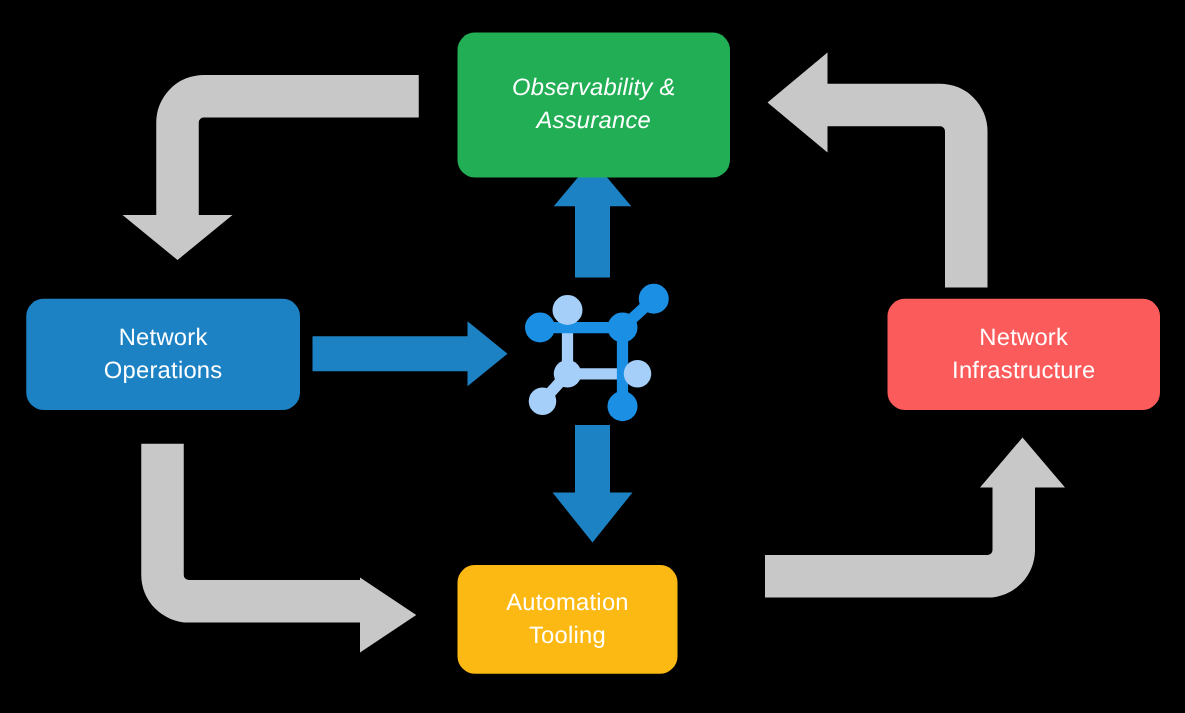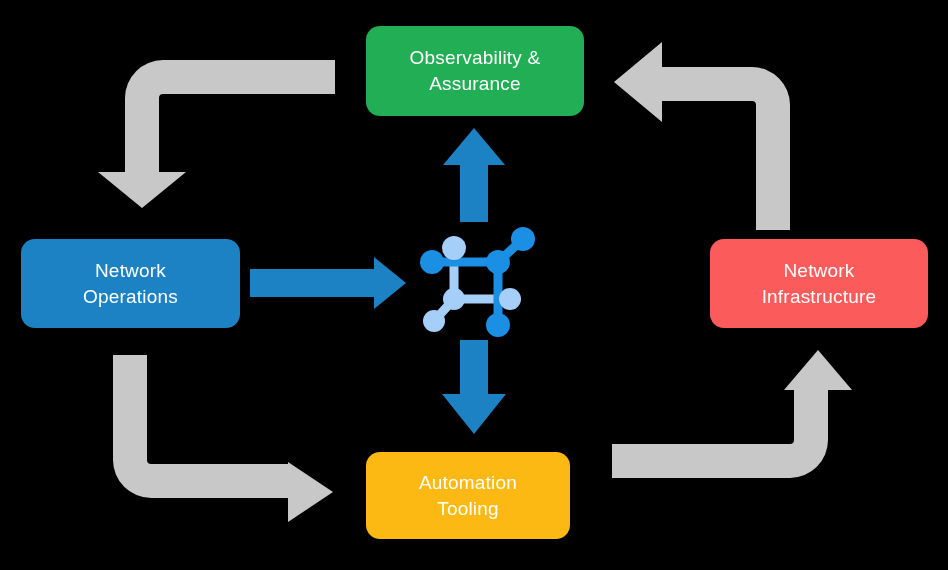--- a/index.html
+++ b/index.html
@@ -33,33 +33,34 @@
     line-height: 1.35;
     font-weight: 400;
     letter-spacing: 0.2px;
     box-sizing: border-box;
     padding: 6px 10px;
     user-select: none;
   }
   .node-label { display: block; white-space: pre-line; }
 
   #box-observability {
-    left: 366px; top: 26px; width: 218px; height: 90px;
+    left: 366px; top: 26px; width: 218px; height: 116px;
     background: #22AE55;
+    font-style: italic;
   }
   #box-network-operations {
     left: 21px; top: 239px; width: 219px; height: 89px;
     background: #1C82C4;
   }
   #box-network-infrastructure {
     left: 710px; top: 239px; width: 218px; height: 89px;
     background: #FC5B5B;
   }
   #box-automation-tooling {
-    left: 366px; top: 452px; width: 204px; height: 87px;
+    left: 366px; top: 452px; width: 176px; height: 87px;
     background: #FDB913;
   }
 
   
   .layer {
     position: absolute;
     left: 0; top: 0;
     width: 948px; height: 570px;
     pointer-events: none;
   }

